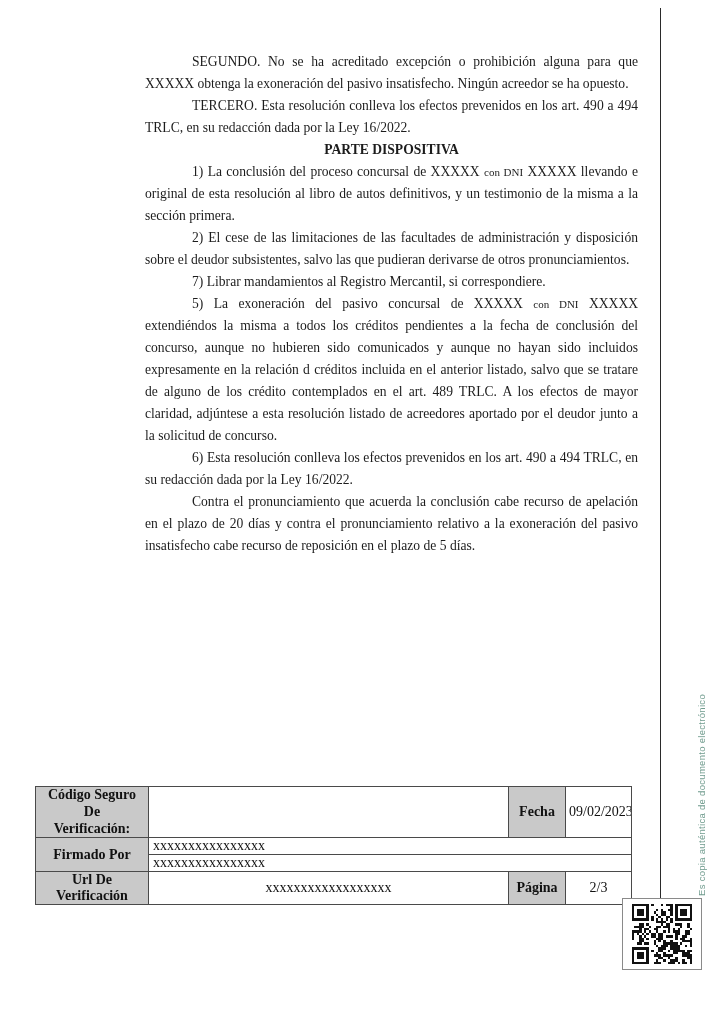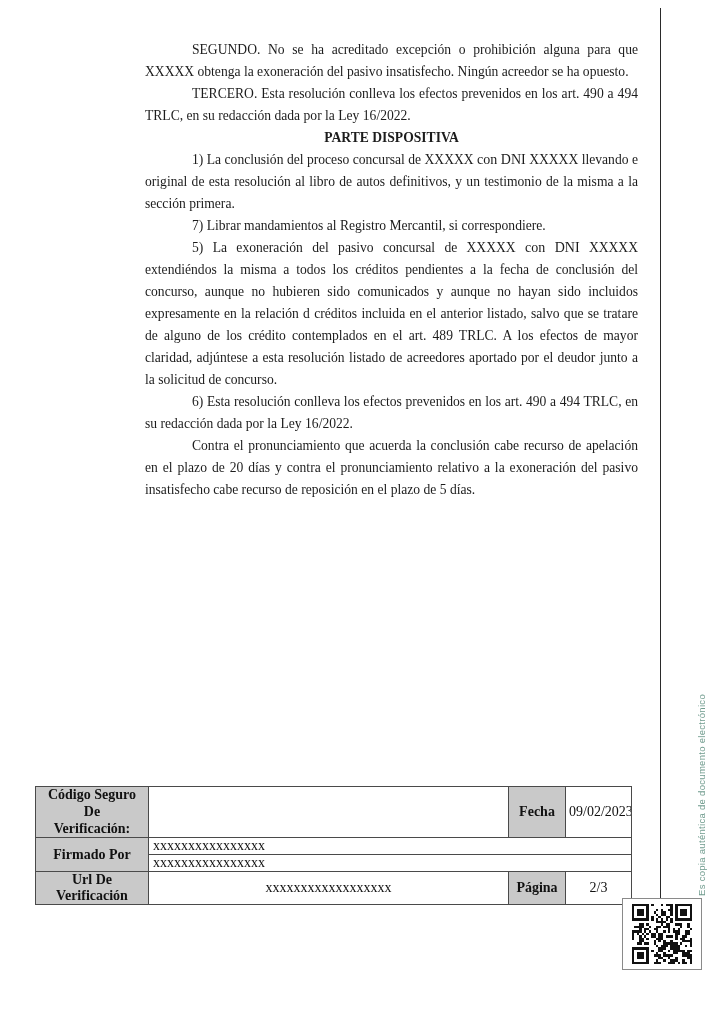--- a/index.html
+++ b/index.html
@@ -1,23 +1,23 @@
 <!DOCTYPE html>
 <html><head>
 <meta charset="utf-8">
 <style>
   html,body{margin:0;padding:0;background:#ffffff;}
   .page{position:relative;width:723px;height:1024px;background:#ffffff;
         font-family:"Liberation Serif",serif;color:#1c1c1c;overflow:hidden;}
 
   
-  .doc-body{position:absolute;left:145px;top:39px;width:493px;}
+  .doc-body{position:absolute;left:145px;top:51px;width:493px;}
   .doc-body p{margin:0;font-size:13.6px;line-height:22px;text-align:justify;text-indent:47px;}
   .doc-body p.heading{text-align:center;font-weight:bold;text-indent:0;}
-  .doc-body .small-inline{font-size:14px;}
+  .doc-body .small-inline{font-size:11px;}
 
   
   .vtable{position:absolute;left:35px;top:786px;width:596px;border-collapse:collapse;
           table-layout:fixed;font-family:Liberation Serif, serif;font-size:14px;color:#111;}
   .vtable td{border:1px solid #4a4a4a;padding:0 3px;height:13px;overflow:hidden;vertical-align:middle;}
   .vtable .lbl{background:#c9c9c9;font-weight:bold;text-align:center;}
   .vtable tr.r1 td{height:22px;}
   .vtable tr.r4 td{height:14px;}
   .vtable .prewrap{white-space:pre-line;line-height:1.2;}
   .vtable .center{text-align:center;}
@@ -38,20 +38,21 @@
 </head>
 <body>
 
 <div class="page">
 
   <div id="doc-body" class="doc-body">
       <p class="body"><span>SEGUNDO. No se ha acreditado excepción o prohibición alguna para que XXXXX obtenga la exoneración del pasivo insatisfecho. Ningún acreedor se ha opuesto.</span></p>
       <p class="body"><span>TERCERO. Esta resolución conlleva los efectos prevenidos en los art. 490 a 494 TRLC, en su redacción dada por la Ley 16/2022.</span></p>
       <p class="heading"><span>PARTE DISPOSITIVA</span></p>
       <p class="body"><span>1)  La conclusión del proceso concursal de XXXXX </span><span class="small-inline">con DNI</span><span> XXXXX llevando e original de esta resolución al libro de autos definitivos, y un testimonio de la misma a la sección primera.</span></p>
+      <p class="body"><span>2)  El cese de las limitaciones de las facultades de administración y disposición sobre el deudor subsistentes, salvo las que pudieran derivarse de otros pronunciamientos.</span></p>
       <p class="body"><span>7)  Librar mandamientos al Registro Mercantil, si correspondiere.</span></p>
       <p class="body"><span>5)  La exoneración del pasivo concursal de XXXXX </span><span class="small-inline">con DNI</span><span> XXXXX extendiéndos la misma a todos los créditos pendientes a la fecha de conclusión del concurso, aunque no hubieren sido comunicados y aunque no hayan sido incluidos expresamente en la relación d créditos incluida en el anterior listado, salvo que se tratare de alguno de los crédito contemplados en el art. 489 TRLC. A los efectos de mayor claridad, adjúntese a esta resolución listado de acreedores aportado por el deudor junto a la solicitud de concurso.</span></p>
       <p class="body"><span>6)  Esta resolución conlleva los efectos prevenidos en los art. 490 a 494 TRLC, en su redacción dada por la Ley 16/2022.</span></p>
       <p class="body"><span>Contra el pronunciamiento que acuerda la conclusión cabe recurso de apelación en el plazo de 20 días y contra el pronunciamiento relativo a la exoneración del pasivo insatisfecho cabe recurso de reposición en el plazo de 5 días.</span></p>
     </div>
 
   <table class="vtable">
     <colgroup>
         <col class="c1">
         <col class="c2">

